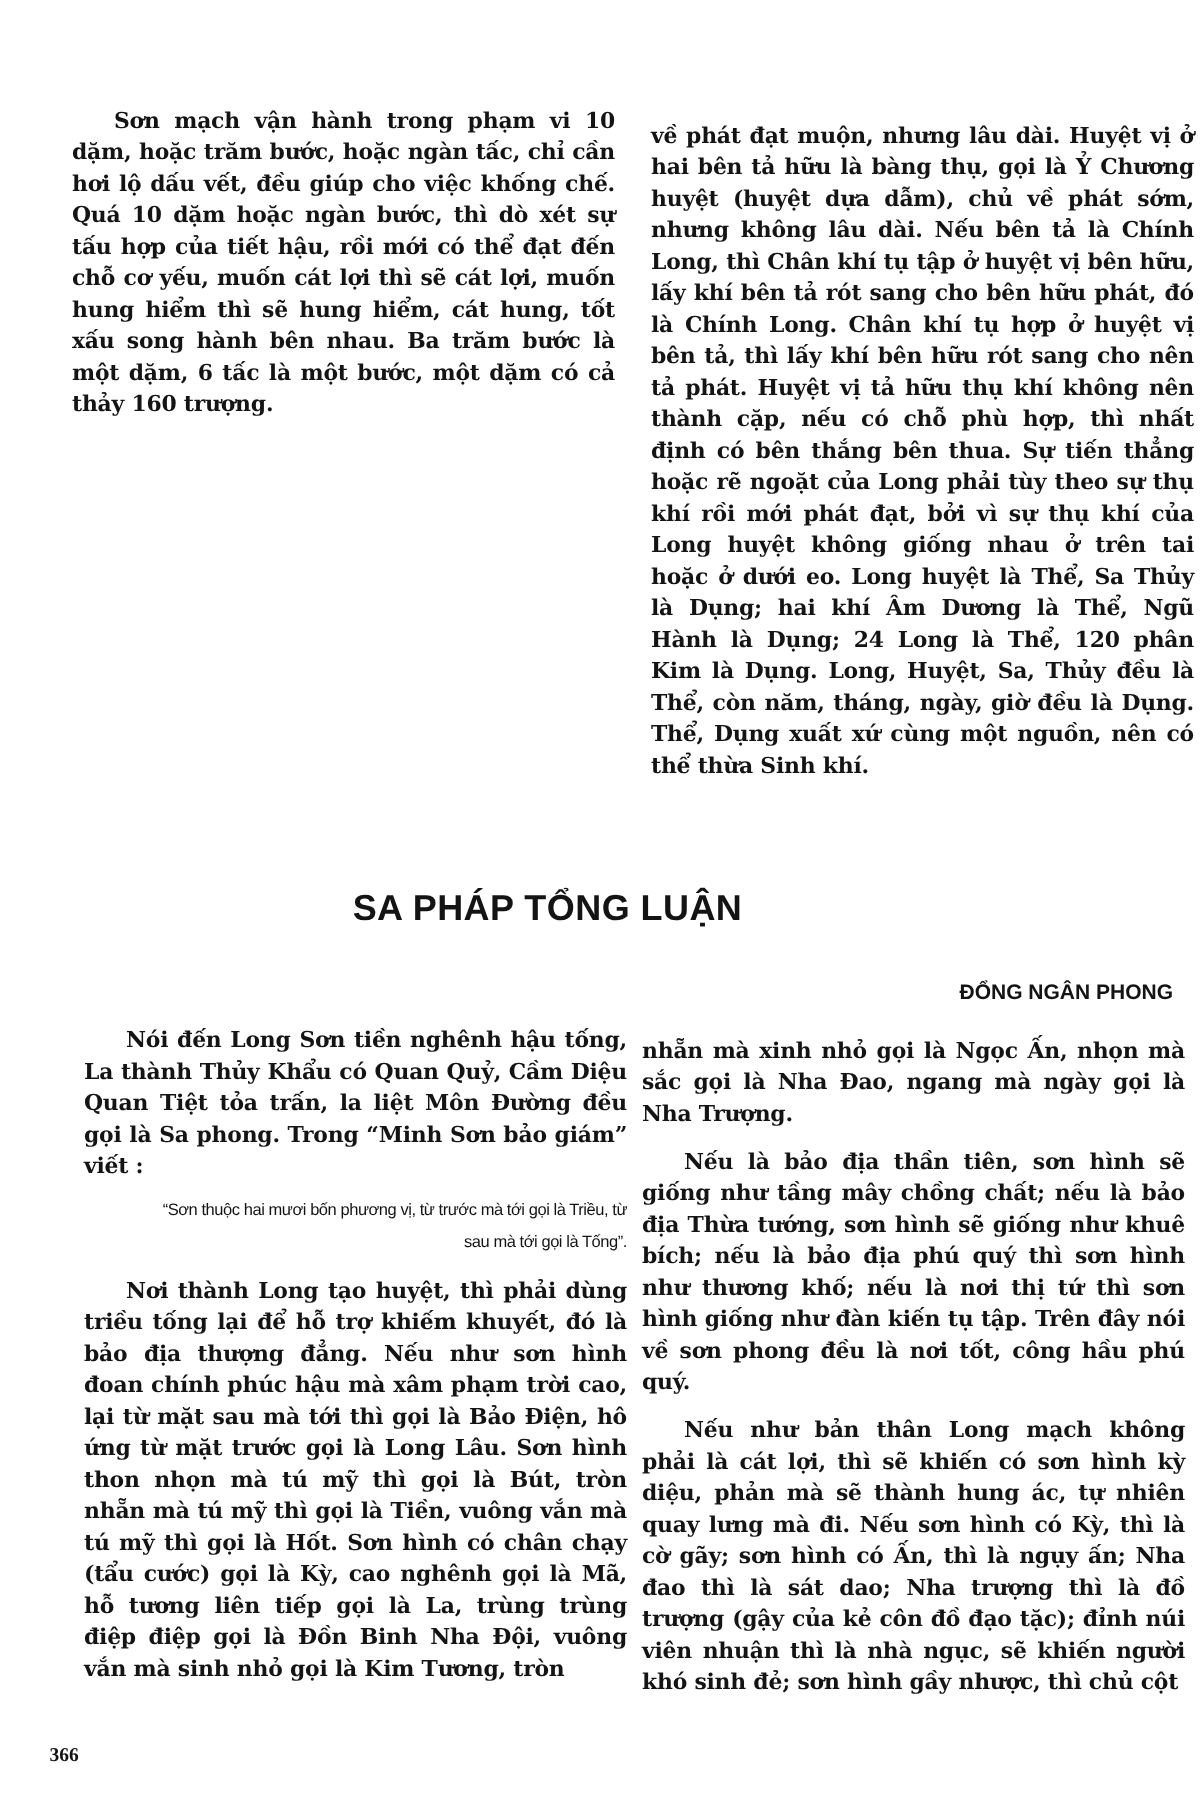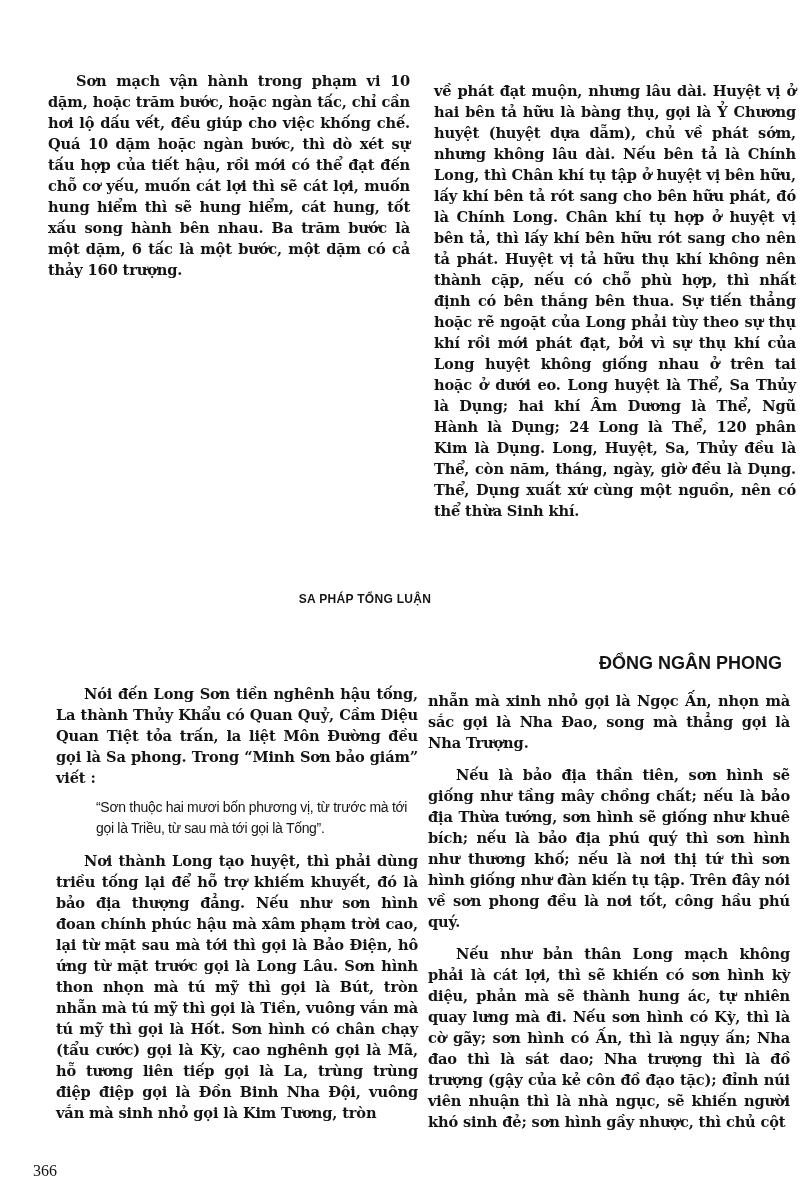--- a/index.html
+++ b/index.html
@@ -10,41 +10,41 @@
   .col {
     position: absolute; width: 362px;
     font-size: 14.6px; line-height: 21px; text-align: justify;
     font-weight: bold; letter-spacing: -0.15px;
   }
   .col p { margin: 0; text-indent: 28px; }
   .col p + p { margin-top: 11px; }
   .col p.cont { text-indent: 0; }
   .quote {
     font-family: "Liberation Sans", sans-serif; font-weight: normal;
-    font-size: 14px; line-height: 21px; text-indent: 0 !important;
-    margin: 9px 0 11px 40px !important; text-align: left; letter-spacing: -0.3px;
+    font-size: 11px; line-height: 21px; text-indent: 0 !important;
+    margin: 9px 0 11px 40px !important; text-align: right; letter-spacing: -0.3px;
   }
   .quote + p { margin-top: 0 !important; }
   #top-left { left: 48px; top: 70px; }
   #top-right { left: 434px; top: 80px; }
   #bot-left { left: 56px; top: 683px; }
   #bot-right { left: 428px; top: 690px; }
   .title {
     position: absolute; left: 0; width: 684px; top: 592px; text-align: center;
-    font-family: "Liberation Sans", sans-serif; font-weight: bold; font-size: 12px;
+    font-family: "Liberation Sans", sans-serif; font-weight: bold; font-size: 24px;
     letter-spacing: 0.3px; padding-left: 46px; box-sizing: border-box;
   }
   .author {
     position: absolute; right: 18px; top: 653px;
-    font-family: "Liberation Sans", sans-serif; font-weight: bold; font-size: 18px;
+    font-family: "Liberation Sans", sans-serif; font-weight: bold; font-size: 14px;
     letter-spacing: 0px;
   }
   .page-num {
     position: absolute; left: 33px; top: 1162px;
-    font-family: "Liberation Serif", serif; font-size: 16px; font-weight: normal;
+    font-family: "Liberation Serif", serif; font-size: 13px; font-weight: bold;
   }
 </style>
 </head>
 <body>
 
 <div>
 
   <div class="col" id="top-left">
     <p>Sơn mạch vận hành trong phạm vi 10 dặm, hoặc trăm bước, hoặc ngàn tấc, chỉ cần hơi lộ dấu vết, đều giúp cho việc khống chế. Quá 10 dặm hoặc ngàn bước, thì dò xét sự tấu hợp của tiết hậu, rồi mới có thể đạt đến chỗ cơ yếu, muốn cát lợi thì sẽ cát lợi, muốn hung hiểm thì sẽ hung hiểm, cát hung, tốt xấu song hành bên nhau. Ba trăm bước là một dặm, 6 tấc là một bước, một dặm có cả thảy 160 trượng.</p>
   </div>
@@ -56,19 +56,19 @@
   <div class="title">SA PHÁP TỔNG LUẬN</div>
   <div class="author">ĐỔNG NGÂN PHONG</div>
 
   <div class="col" id="bot-left">
     <p>Nói đến Long Sơn tiền nghênh hậu tống, La thành Thủy Khẩu có Quan Quỷ, Cầm Diệu Quan Tiệt tỏa trấn, la liệt Môn Đường đều gọi là Sa phong. Trong “Minh Sơn bảo giám” viết :</p>
     <p class="quote">“Sơn thuộc hai mươi bốn phương vị, từ trước mà tới gọi là Triều, từ sau mà tới gọi là Tống”.</p>
     <p>Nơi thành Long tạo huyệt, thì phải dùng triều tống lại để hỗ trợ khiếm khuyết, đó là bảo địa thượng đẳng. Nếu như sơn hình đoan chính phúc hậu mà xâm phạm trời cao, lại từ mặt sau mà tới thì gọi là Bảo Điện, hô ứng từ mặt trước gọi là Long Lâu. Sơn hình thon nhọn mà tú mỹ thì gọi là Bút, tròn nhẵn mà tú mỹ thì gọi là Tiền, vuông vắn mà tú mỹ thì gọi là Hốt. Sơn hình có chân chạy (tẩu cước) gọi là Kỳ, cao nghênh gọi là Mã, hỗ tương liên tiếp gọi là La, trùng trùng điệp điệp gọi là Đồn Binh Nha Đội, vuông vắn mà sinh nhỏ gọi là Kim Tương, tròn</p>
   </div>
 
   <div class="col" id="bot-right">
-    <p class="cont">nhẵn mà xinh nhỏ gọi là Ngọc Ấn, nhọn mà sắc gọi là Nha Đao, song mà thẳng gọi là Nha Trượng.</p>
+    <p class="cont">nhẵn mà xinh nhỏ gọi là Ngọc Ấn, nhọn mà sắc gọi là Nha Đao, ngang mà ngày gọi là Nha Trượng.</p>
     <p>Nếu là bảo địa thần tiên, sơn hình sẽ giống như tầng mây chồng chất; nếu là bảo địa Thừa tướng, sơn hình sẽ giống như khuê bích; nếu là bảo địa phú quý thì sơn hình như thương khố; nếu là nơi thị tứ thì sơn hình giống như đàn kiến tụ tập. Trên đây nói về sơn phong đều là nơi tốt, công hầu phú quý.</p>
     <p>Nếu như bản thân Long mạch không phải là cát lợi, thì sẽ khiến có sơn hình kỳ diệu, phản mà sẽ thành hung ác, tự nhiên quay lưng mà đi. Nếu sơn hình có Kỳ, thì là cờ gãy; sơn hình có Ấn, thì là ngụy ấn; Nha đao thì là sát dao; Nha trượng thì là đồ trượng (gậy của kẻ côn đồ đạo tặc); đỉnh núi viên nhuận thì là nhà ngục, sẽ khiến người khó sinh đẻ; sơn hình gầy nhược, thì chủ cột</p>
   </div>
 
   <div class="page-num">366</div>
 </div>
 
 </body></html>

